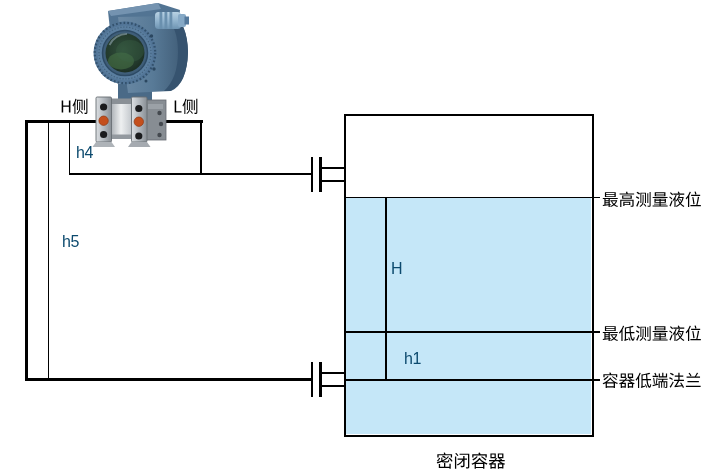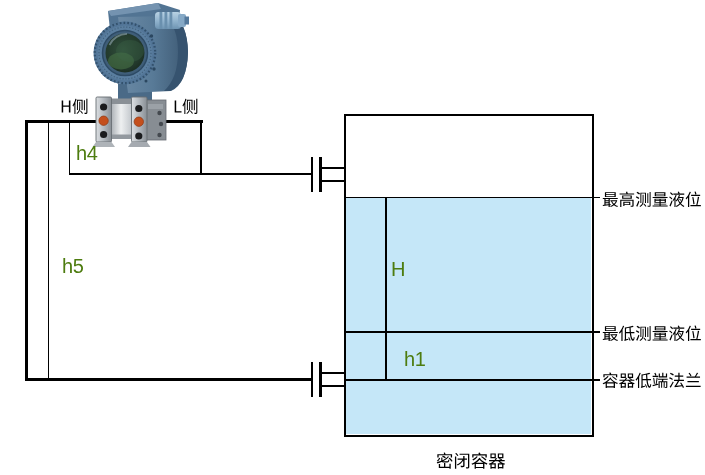--- a/index.html
+++ b/index.html
@@ -3,21 +3,21 @@
 <meta charset="utf-8">
 <style>
   html,body{margin:0;padding:0;background:#fff;}
   #stage{position:relative;width:705px;height:475px;background:#fff;overflow:hidden;
          font-family:"Liberation Sans","DejaVu Sans",sans-serif;}
   .ln{position:absolute;}
   .tank{position:absolute;left:343.5px;top:114px;width:250px;height:322.5px;
         border:2.5px solid #000;box-sizing:border-box;background:#fff;}
   .liquid{position:absolute;left:346px;top:197.6px;width:245px;height:236.4px;background:#c5e7f8;}
   .cjk{position:absolute;overflow:visible;}
-  .lat{position:absolute;font-size:20px;line-height:20px;color:#4d7c0f;letter-spacing:-0.3px;}
+  .lat{position:absolute;font-size:16px;line-height:20px;color:#0c4a6e;letter-spacing:-0.3px;}
   .tx{position:absolute;left:88px;top:0;}
   .sr{position:absolute;width:1px;height:1px;overflow:hidden;clip:rect(0 0 0 0);clip-path:inset(50%);white-space:nowrap;}
 </style>
 </head>
 <body>
 
 <div id="stage">
 <svg width="0" height="0" style="position:absolute" aria-hidden="true">
       <defs>
         <path id="g0" d="M479 99C527 47 583 -25 608 -70L656 -34C630 9 573 79 525 130ZM293 777V152H353V719H570V154H633V777ZM859 831V7C859 -8 854 -12 841 -12C828 -12 785 -13 737 -11C746 -30 755 -59 758 -77C824 -77 865 -75 889 -64C913 -53 923 -33 923 8V831ZM712 744V145H773V744ZM432 652V311C432 190 414 56 262 -36C273 -45 294 -67 301 -80C465 17 490 176 490 311V652ZM202 839C163 686 101 533 27 430C39 413 59 376 66 360C92 396 117 439 140 485V-77H203V627C228 691 250 757 268 823Z"></path>
@@ -159,14 +159,14 @@
           <use href="#g12" x="5000"></use>
         </g>
       </svg><span class="sr">容器低端法兰</span></span><span><svg class="cjk" aria-hidden="true" style="left:436.0px;top:452.0px;width:69.60px;height:17.40px" viewBox="0 0 4000 1000" preserveAspectRatio="none">
         <g fill="#000000" transform="translate(0,880) scale(1,-1)">
           <use href="#g13" x="0"></use>
           <use href="#g14" x="1000"></use>
           <use href="#g8" x="2000"></use>
           <use href="#g9" x="3000"></use>
         </g>
       </svg><span class="sr">密闭容器</span></span>
-<span class="lat" style="left:76px;top:142.5px">h4</span><span class="lat" style="left:62px;top:256px">h5</span><span class="lat" style="left:391px;top:258.5px">H</span><span class="lat" style="left:404px;top:349px">h1</span>
+<span class="lat" style="left:76px;top:142.5px">h4</span><span class="lat" style="left:62px;top:232px">h5</span><span class="lat" style="left:391px;top:258.5px">H</span><span class="lat" style="left:404px;top:349px">h1</span>
 </div>
 
 </body></html>

